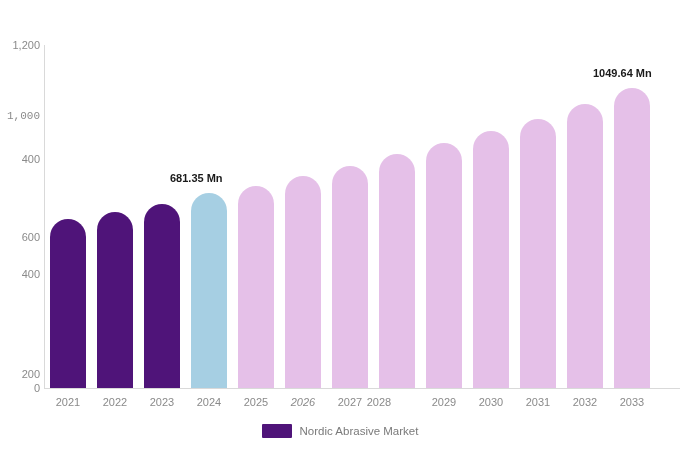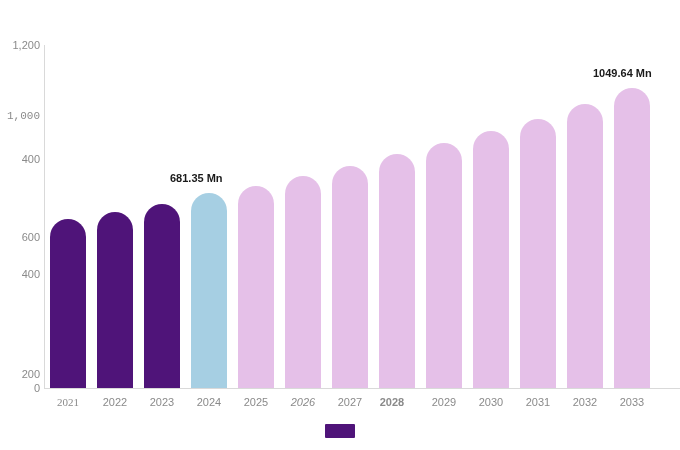--- a/index.html
+++ b/index.html
@@ -142,38 +142,39 @@
       <div class="y-tick-label" style="top: 45px; text-align: right;">1,200</div>
     </div>
 
   <div id="y-axis-line"></div>
   <div id="x-axis-line"></div>
 
   <div id="plot-area"></div>
 
   <div id="legend">
     <span id="legend-swatch" style="background: rgb(79, 20, 121);"></span>
+    <span id="legend-label">Nordic Abrasive Market</span>
   </div>
 
 <div class="bar" style="left: 50px; top: 219.072px; height: 168.928px; width: 36px; bottom: auto; position: absolute; background: rgb(79, 20, 121);"></div>
-    <div class="x-tick-label" style="left: 38px; width: 60px; font-family: Liberation Serif, serif;">2021</div>
+    <div class="x-tick-label" style="left: 38px; width: 60px;">2021</div>
     <div class="bar" style="left: 97px; top: 211.641px; height: 176.359px; width: 36px; bottom: auto; position: absolute; background: rgb(79, 20, 121);"></div>
     <div class="x-tick-label" style="left: 85px; width: 60px;">2022</div>
     <div class="bar" style="left: 144px; top: 204.209px; height: 183.791px; width: 36px; bottom: auto; position: absolute; background: rgb(79, 20, 121);"></div>
     <div class="x-tick-label" style="left: 132px; width: 60px;">2023</div>
     <div class="bar" style="left: 191px; top: 193.247px; height: 194.753px; width: 36px; bottom: auto; position: absolute; background: rgb(166, 207, 227);"></div>
     <div class="x-tick-label" style="left: 179px; width: 60px;">2024</div>
     <div class="bar" style="left: 238px; top: 186.487px; height: 201.512px; width: 36px; bottom: auto; position: absolute; background: rgb(229, 192, 232);"></div>
     <div class="x-tick-label" style="left: 226px; width: 60px;">2025</div>
     <div class="bar" style="left: 285px; top: 176.483px; height: 211.517px; width: 36px; bottom: auto; position: absolute; background: rgb(229, 192, 232);"></div>
     <div class="x-tick-label" style="left: 273px; width: 60px; font-style: italic;">2026</div>
     <div class="bar" style="left: 332px; top: 165.622px; height: 222.378px; width: 36px; bottom: auto; position: absolute; background: rgb(229, 192, 232);"></div>
     <div class="x-tick-label" style="left: 320px; width: 60px;">2027</div>
     <div class="bar" style="left: 379px; top: 154.188px; height: 233.812px; width: 36px; bottom: auto; position: absolute; background: rgb(229, 192, 232);"></div>
-    <div class="x-tick-label" style="left: 362px; width: 60px; font-weight: bold;">2028</div>
+    <div class="x-tick-label" style="left: 349px; width: 60px;">2028</div>
     <div class="bar" style="left: 426px; top: 143.327px; height: 244.673px; width: 36px; bottom: auto; position: absolute; background: rgb(229, 192, 232);"></div>
     <div class="x-tick-label" style="left: 414px; width: 60px;">2029</div>
     <div class="bar" style="left: 473px; top: 131.322px; height: 256.678px; width: 36px; bottom: auto; position: absolute; background: rgb(229, 192, 232);"></div>
     <div class="x-tick-label" style="left: 461px; width: 60px;">2030</div>
     <div class="bar" style="left: 520px; top: 119.317px; height: 268.683px; width: 36px; bottom: auto; position: absolute; background: rgb(229, 192, 232);"></div>
     <div class="x-tick-label" style="left: 508px; width: 60px;">2031</div>
     <div class="bar" style="left: 567px; top: 104.453px; height: 283.547px; width: 36px; bottom: auto; position: absolute; background: rgb(229, 192, 232);"></div>
     <div class="x-tick-label" style="left: 555px; width: 60px;">2032</div>
     <div class="bar" style="left: 614px; top: 87.9779px; height: 300.022px; width: 36px; bottom: auto; position: absolute; background: rgb(229, 192, 232);"></div>
     <div class="x-tick-label" style="left: 602px; width: 60px;">2033</div>

